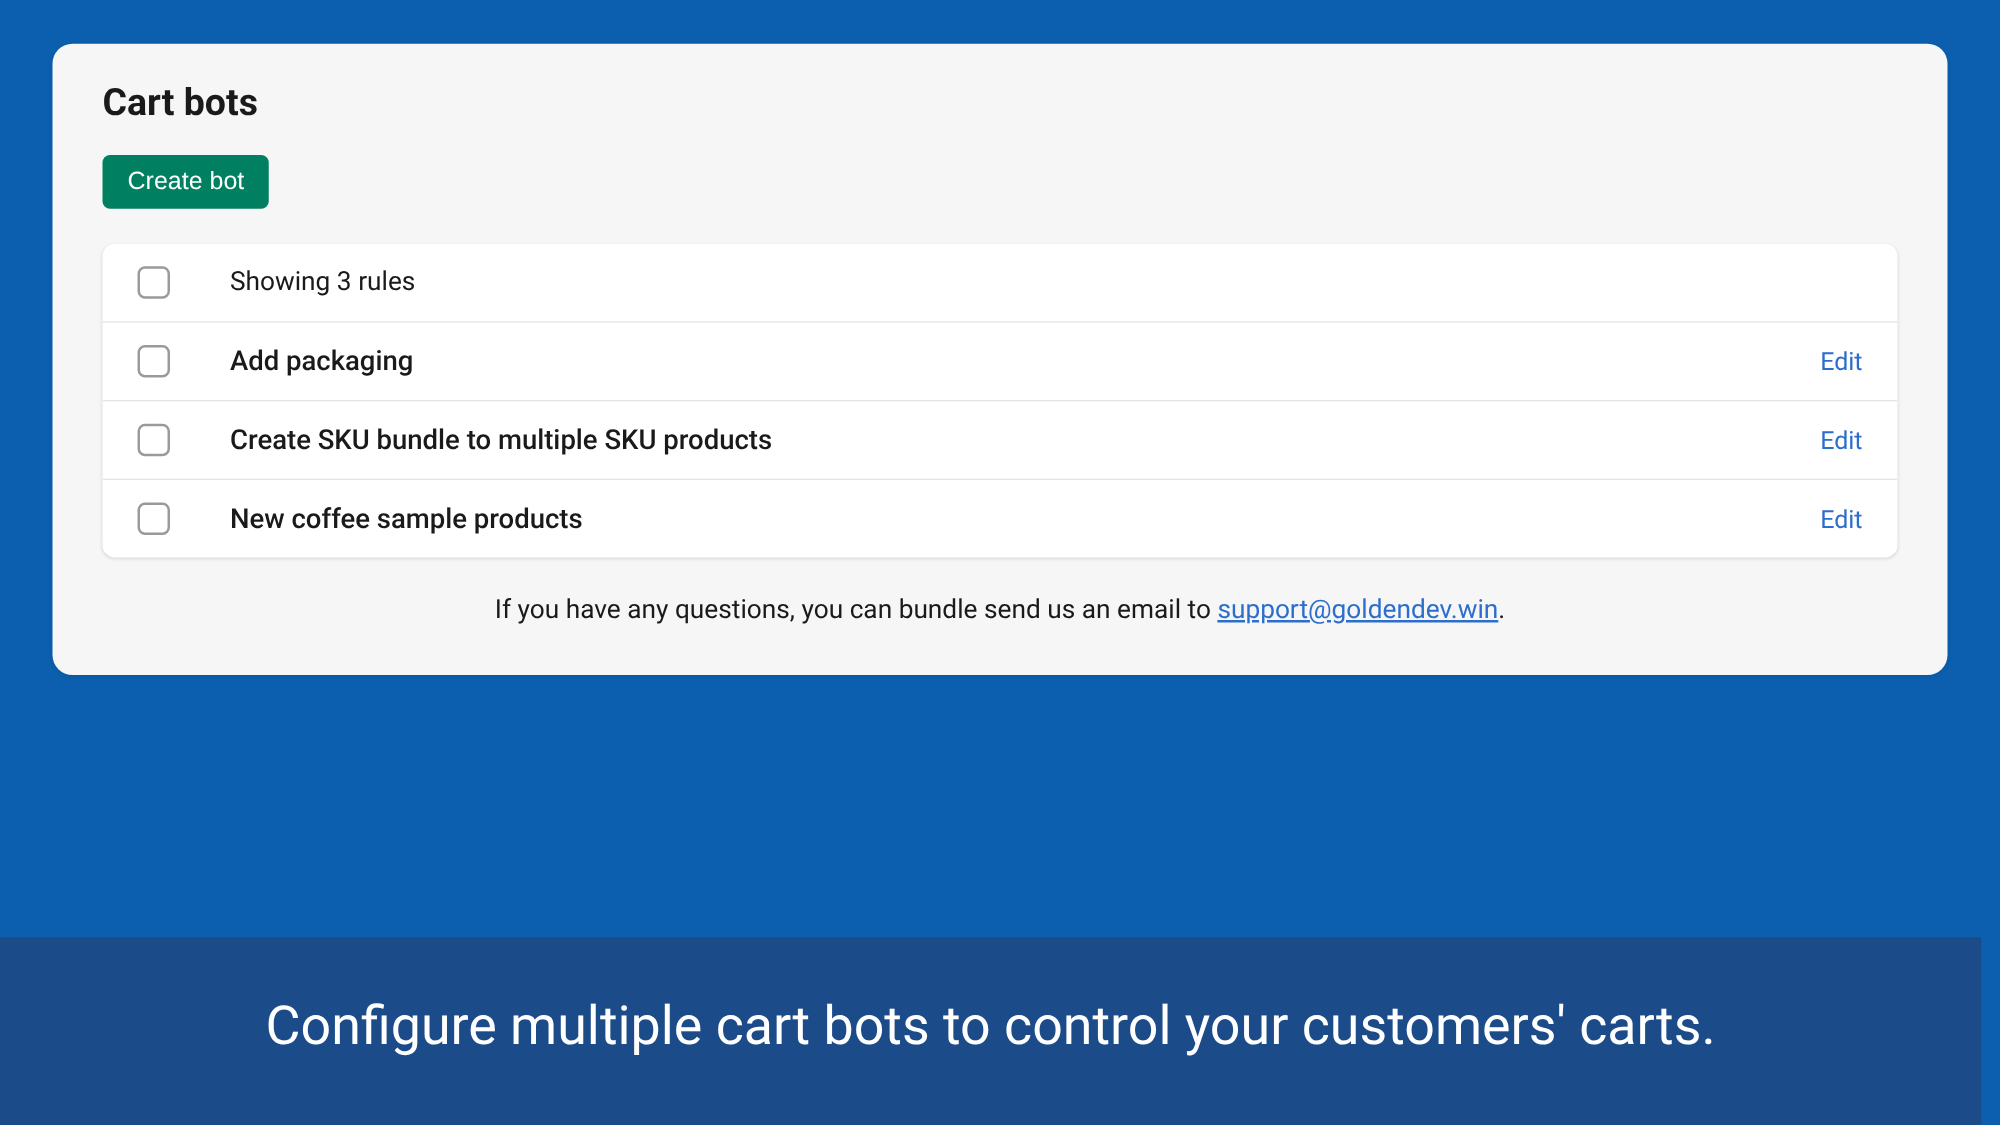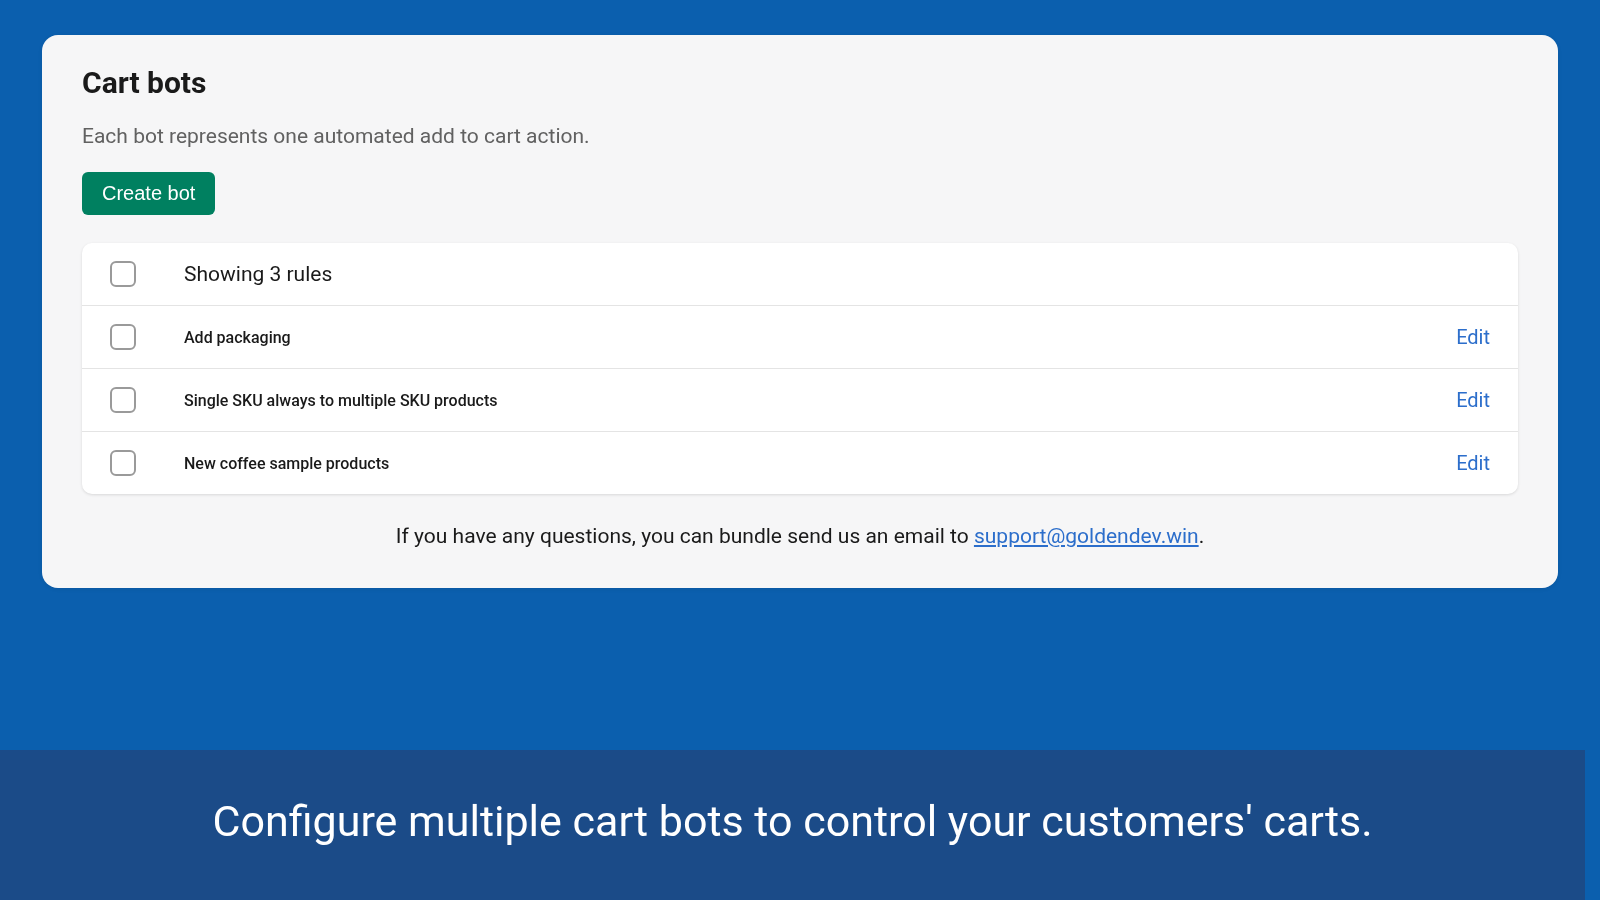--- a/index.html
+++ b/index.html
@@ -65,21 +65,21 @@
     flex-shrink: 0;
     margin-right: 28px;
     cursor: pointer;
     background: #fff;
   }
   .list-header .header-text {
     font-size: 21px;
     color: #1a1a1a;
   }
   .row-title {
-    font-size: 16px;
+    font-size: 22px;
     color: #1a1a1a;
     font-weight: 500;
     flex: 1;
   }
   .edit-link {
     font-size: 20px;
     color: #2c6ecb;
     cursor: pointer;
   }
   .footer-text {
@@ -105,38 +105,37 @@
     font-weight: 400;
     line-height: 1.35;
   }
 </style>
 </head>
 <body>
 
 <div class="outer">
   <div class="card">
     <h1 class="page-title">Cart bots</h1>
-    <p class="page-desc">Each bot represents one automated add to cart action.</p>
     <button class="create-btn">Create bot</button>
 
     <div class="list">
       <div class="list-header">
         <div class="checkbox"></div>
         <div class="header-text">Showing 3 rules</div>
       </div>
 
       <div class="list-row">
         <div class="checkbox"></div>
         <div class="row-title">Add packaging</div>
         <span class="edit-link">Edit</span>
       </div>
 
       <div class="list-row">
         <div class="checkbox"></div>
-        <div class="row-title">Single SKU always to multiple SKU products</div>
+        <div class="row-title">Create SKU bundle to multiple SKU products</div>
         <span class="edit-link">Edit</span>
       </div>
 
       <div class="list-row">
         <div class="checkbox"></div>
         <div class="row-title">New coffee sample products</div>
         <span class="edit-link">Edit</span>
       </div>
     </div>
 

